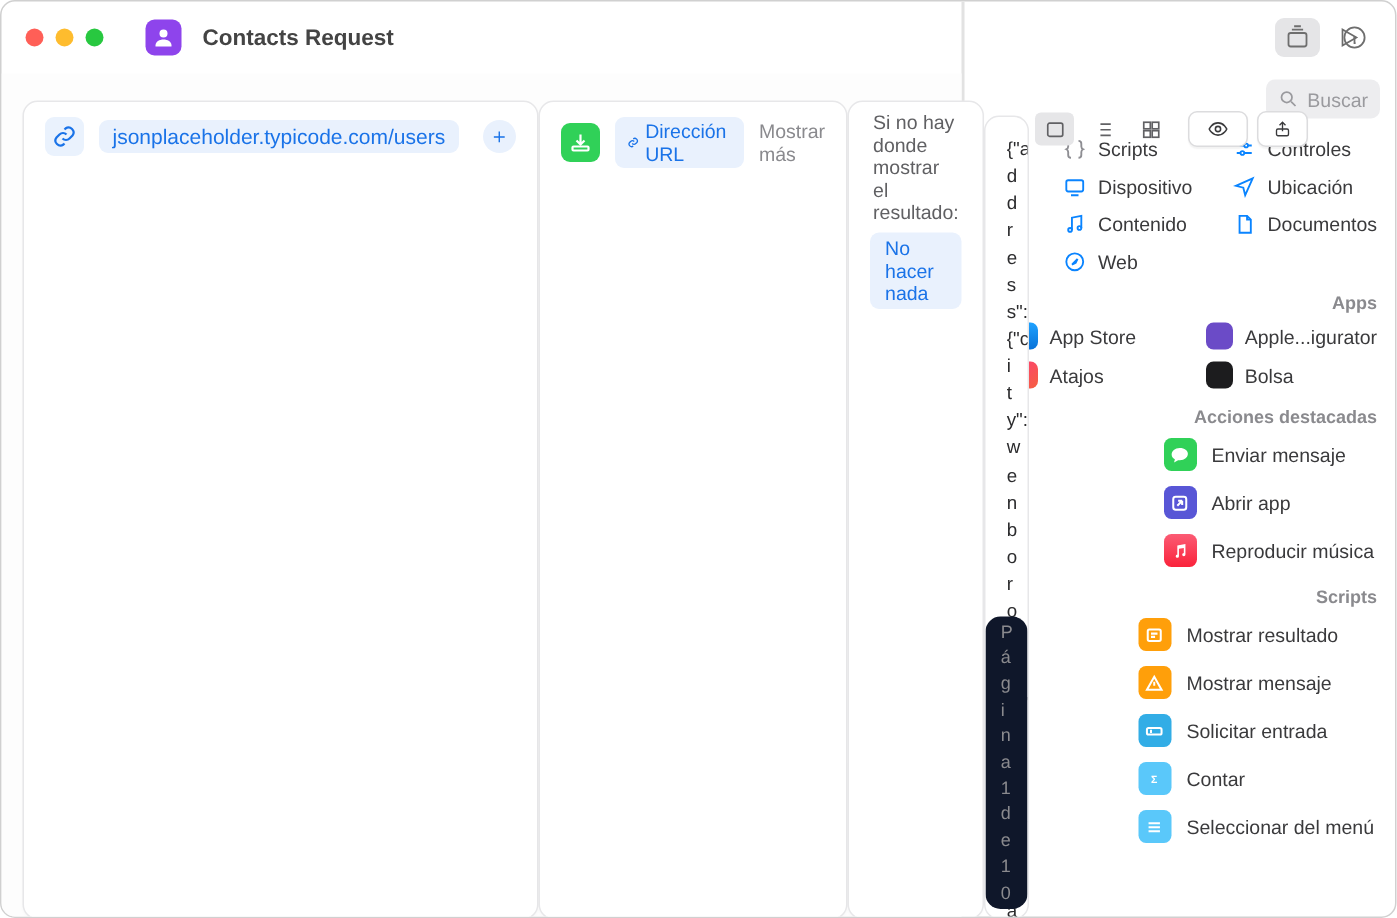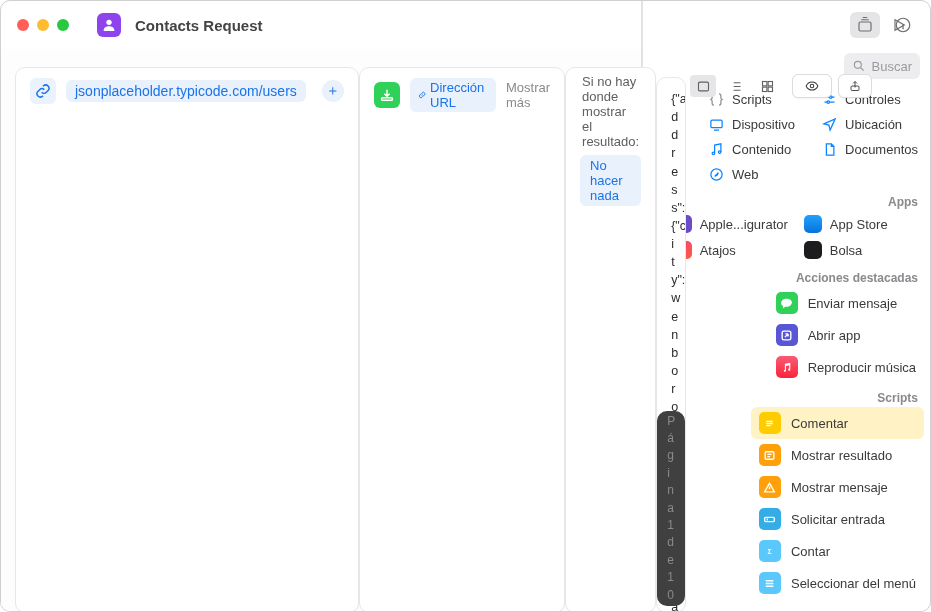--- a/index.html
+++ b/index.html
@@ -57,21 +57,21 @@
 .urlchip { background:#e9f1fd; color:#1a73e8; padding:3px 9px; border-radius:6px; font-size:14px; font-weight:500; }
 .addbtn { width:22px; height:22px; border-radius:11px; background:#e9f1fd; color:#1a73e8; display:flex; align-items:center; justify-content:center; font-size:14px; margin-left:6px; }
 .steptext { font-size:14px; font-weight:600; color:#333; }
 .varchip { display:inline-flex; align-items:center; gap:4px; background:#e9f1fd; color:#1a73e8; padding:2px 8px; border-radius:6px; font-size:13px; font-weight:500; }
 .varchip.g { background:#e4f5ea; color:#1f9d55; }
 .sublabel { font-size:13px; color:#606063; padding:6px 16px; }
 .nothingchip { display:inline-block; background:#e9f1fd; color:#1a73e8; padding:3px 10px; border-radius:6px; font-size:13px; font-weight:500; margin:0 14px 12px; }
 .more { color:#8a8a8e; font-size:13px; margin-left:auto; }
 
 .resultbox { background:#fff; border:1px solid #e7e7e9; border-radius:10px; padding:12px 14px; margin-top:10px; flex:1; font-family:ui-monospace,Menlo,monospace; font-size:12.5px; color:#2b2b2d; line-height:1.45; overflow:hidden; word-break:break-all; position:relative; }
-.pageinfo { position:absolute; left:50%; transform:translateX(-50%); bottom:6px; font-size:12px; color:#8a8a8e; background:#404040; padding:2px 10px; border-radius:10px; font-family:-apple-system,sans-serif; }
+.pageinfo { position:absolute; left:50%; transform:translateX(-50%); bottom:6px; font-size:12px; color:#8a8a8e; background:#0f172a; padding:2px 10px; border-radius:10px; font-family:-apple-system,sans-serif; }
 
 .footbar { height:38px; display:flex; align-items:center; padding:0 4px; gap:6px; }
 .fbtn { width:26px; height:22px; border-radius:4px; display:flex; align-items:center; justify-content:center; color:#616164; }
 .fbtn.sel{background:#e6e6e8}
 .footbar .fsp{flex:1}
 .pillbtn { padding:2px 10px; border-radius:6px; background:#fff; border:1px solid #dcdcde; box-shadow:0 1px 1px rgba(0,0,0,0.05); display:flex; align-items:center; justify-content:center; color:#3a3a3c; height:24px; }
 
 svg{display:block}
 </style>
 </head>
@@ -191,26 +191,26 @@
             <path d="M15 9l-6 6M15 9l-2 4-4 2"></path>
           </svg>
         </span>
       <span>Web</span>
     </div>
   </div>
 
   <div class="sechead">Apps</div>
   <div class="appsrow">
     <div class="appitem">
+      <div class="appicon2" style="background:linear-gradient(#1fa2ff,#0872d8)"></div>
+      <span>App Store</span>
+    </div>
+    <div class="appitem">
       <div class="appicon2" style="background:#6b4bc7"></div>
       <span>Apple...igurator</span>
-    </div>
-    <div class="appitem">
-      <div class="appicon2" style="background:linear-gradient(#1fa2ff,#0872d8)"></div>
-      <span>App Store</span>
     </div>
     <div class="appitem">
       <div class="appicon2" style="background:linear-gradient(135deg,#ff3b7b,#f56040)"></div>
       <span>Atajos</span>
     </div>
     <div class="appitem">
       <div class="appicon2" style="background:#1c1c1e"></div>
       <span>Bolsa</span>
     </div>
   </div>
@@ -239,28 +239,20 @@
           <svg width="13" height="13" viewBox="0 0 24 24" fill="#fff">
             <path d="M9 18V5l10-2v13a2 2 0 11-2-2V8L11 9v9a2 2 0 11-2-2z"></path>
           </svg>
         </div>
       <span>Reproducir música</span>
     </div>
   </div>
 
   <div class="sechead">Scripts</div>
   <div class="actlist">
-    <div class="actitem sel">
-      <div class="aicon" style="background:#ffcc00">
-          <svg width="13" height="13" viewBox="0 0 24 24" fill="none" stroke="#fff" stroke-width="2.5">
-            <path d="M6 8h12M6 12h12M6 16h8"></path>
-          </svg>
-        </div>
-      <span>Comentar</span>
-    </div>
     <div class="actitem">
       <div class="aicon" style="background:#ff9f0a">
           <svg width="13" height="13" viewBox="0 0 24 24" fill="none" stroke="#fff" stroke-width="2.5">
             <rect x="4" y="5" width="16" height="14" rx="2"></rect>
             <path d="M8 10h8M8 14h5"></path>
           </svg>
         </div>
       <span>Mostrar resultado</span>
     </div>
     <div class="actitem">

